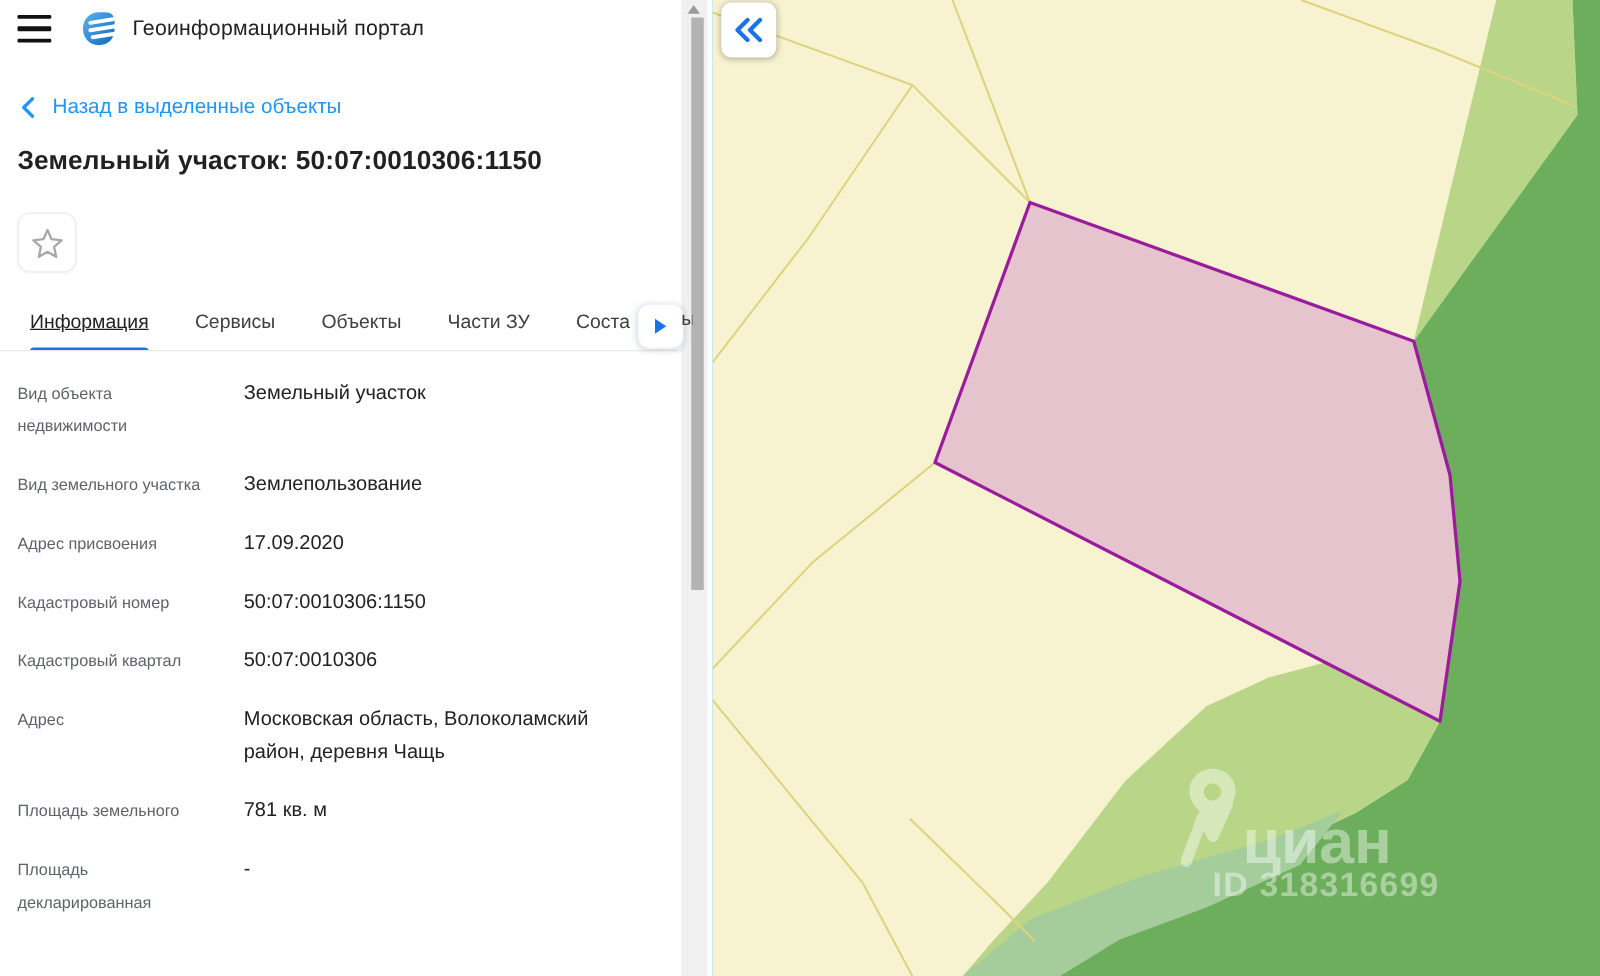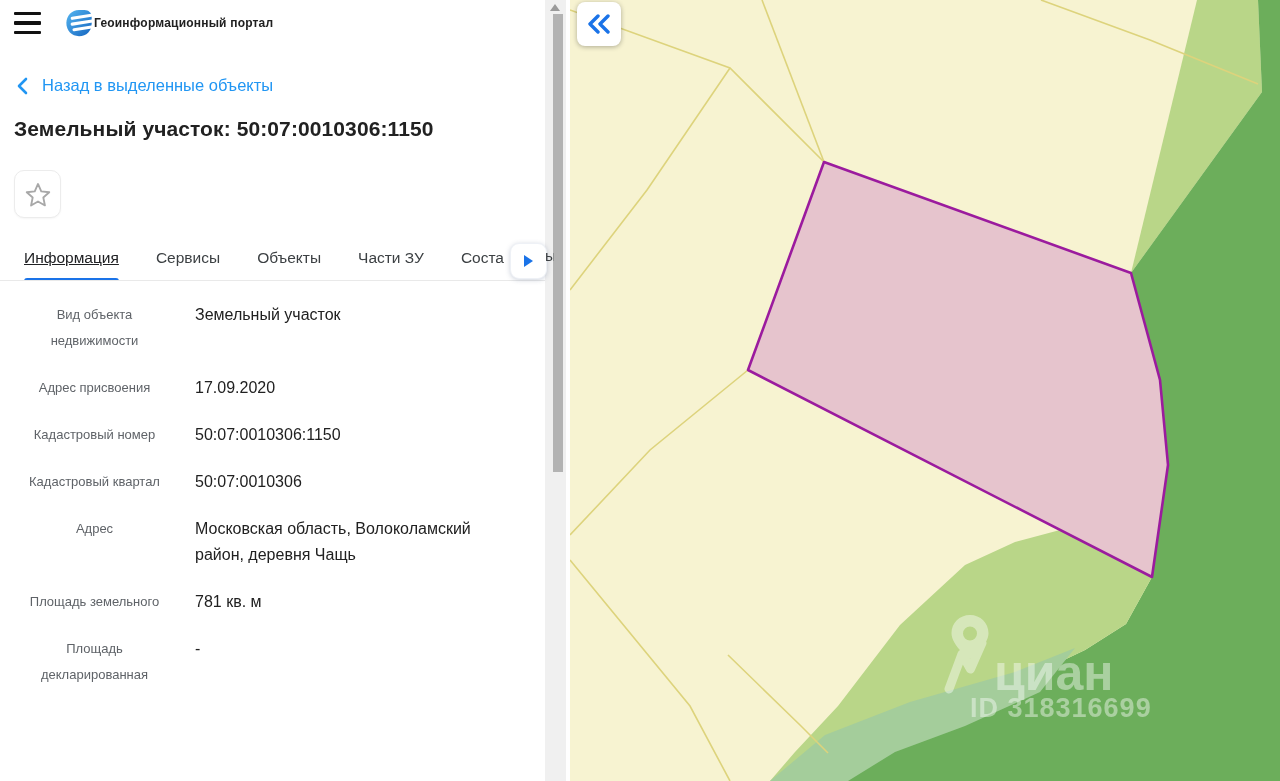--- a/index.html
+++ b/index.html
@@ -7,21 +7,21 @@
   body { font-family:"Liberation Sans", sans-serif; background:#fff; display:flex; }
 
   
   .panel { position:relative; width:570px; height:781px; background:#fff; flex:0 0 570px; overflow:hidden; }
   .panel-inner { width:553px; }
 
   .app-header { display:flex; align-items:center; height:46px; padding-left:14px; }
   .burger { width:27px; height:22px; display:flex; flex-direction:column; justify-content:space-between; cursor:pointer; background:none; border:none; }
   .burger span { display:block; height:3.2px; background:#111; border-radius:1px; }
   .logo { margin-left:23px; width:30px; height:30px; }
-  .app-title { font-size:12px; color:#212121; font-weight:700; letter-spacing:.2px; }
+  .app-title { margin-left:12px; font-size:17px; color:#212121; font-weight:400; letter-spacing:.2px; }
 
   .back-row { display:flex; align-items:center; margin:30px 0 0 16px; cursor:pointer;text-align:right; }
   .back-chevron { width:12px; height:18px; margin-right:14px; }
   .back-label { color:#2196f3; font-size:16.5px; }
 
   .page-title { margin:22px 0 0 14px; font-size:21px; font-weight:600; color:#212121; letter-spacing:.1px; }
 
   .fav-btn { position:absolute; left:14px; top:170px; width:47px; height:48px; background:#fff;
              border:1px solid #ececec; border-radius:10px; display:flex; align-items:center; justify-content:center;
              box-shadow:0 1px 2px rgba(0,0,0,.04); cursor:pointer; }
@@ -34,21 +34,21 @@
   .tab.active::after { content:""; position:absolute; left:0; right:0; bottom:-1px; height:3px; background:#1a73e8; border-radius:3px 3px 0 0; }
   .tab-fragment { position:absolute; left:545px; top:247px; width:9px; overflow:hidden; font-size:15.5px; color:#3c4043; z-index:6; }
   .tab-scroll-btn { position:absolute; left:510px; top:243px; width:37px; height:36px; background:#fff; border:1px solid #eef1f6;
                     border-radius:9px; box-shadow:0 1px 5px rgba(60,80,120,.25); display:flex; align-items:center; justify-content:center;
                     cursor:pointer; z-index:5; }
   .tri-right { width:0; height:0; border-top:6px solid transparent; border-bottom:6px solid transparent; border-left:9px solid #1a73e8; }
 
   
   .info { position:absolute; left:14px; top:302px; width:525px; }
   .info-row { display:grid; grid-template-columns:181px 1fr; margin-bottom:21px; }
-  .info-label { font-size:13px; color:#5f6368; line-height:26px; padding-right:20px;text-align:center; }
+  .info-label { font-size:13px; color:#5f6368; line-height:26px; padding-right:20px; }
   .info-value { font-size:16px; color:#212121; line-height:26px; max-width:306px; }
 
   
   .scrollbar { position:absolute; left:545px; top:0; width:21px; height:781px; background:#f0f0f0; z-index:4; }
   .scroll-up { position:absolute; left:5px; top:4px; width:0; height:0; border-left:5px solid transparent; border-right:5px solid transparent; border-bottom:7px solid #9a9a9a; }
   .scroll-thumb { position:absolute; left:8px; top:14px; width:10px; height:458px; background:#b3b3b3; cursor:pointer; }
 
   
   .map { position:relative; width:710px; height:781px; flex:0 0 710px; background:#7dd3fc; overflow:hidden; cursor:grab; }
   .map svg.mapcanvas { position:absolute; left:0; top:0; display:block; }
@@ -108,20 +108,24 @@
     </div>
     <span class="tab-fragment">ы</span>
     <button class="tab-scroll-btn">
       <span class="tri-right"></span>
     </button>
 
     <div class="info">
       <div class="info-row">
         <div class="info-label">Вид объекта недвижимости</div>
         <div class="info-value">Земельный участок</div>
+      </div>
+      <div class="info-row">
+        <div class="info-label">Вид земельного участка</div>
+        <div class="info-value">Землепользование</div>
       </div>
       <div class="info-row">
         <div class="info-label">Адрес присвоения</div>
         <div class="info-value">17.09.2020</div>
       </div>
       <div class="info-row">
         <div class="info-label">Кадастровый номер</div>
         <div class="info-value">50:07:0010306:1150</div>
       </div>
       <div class="info-row">

